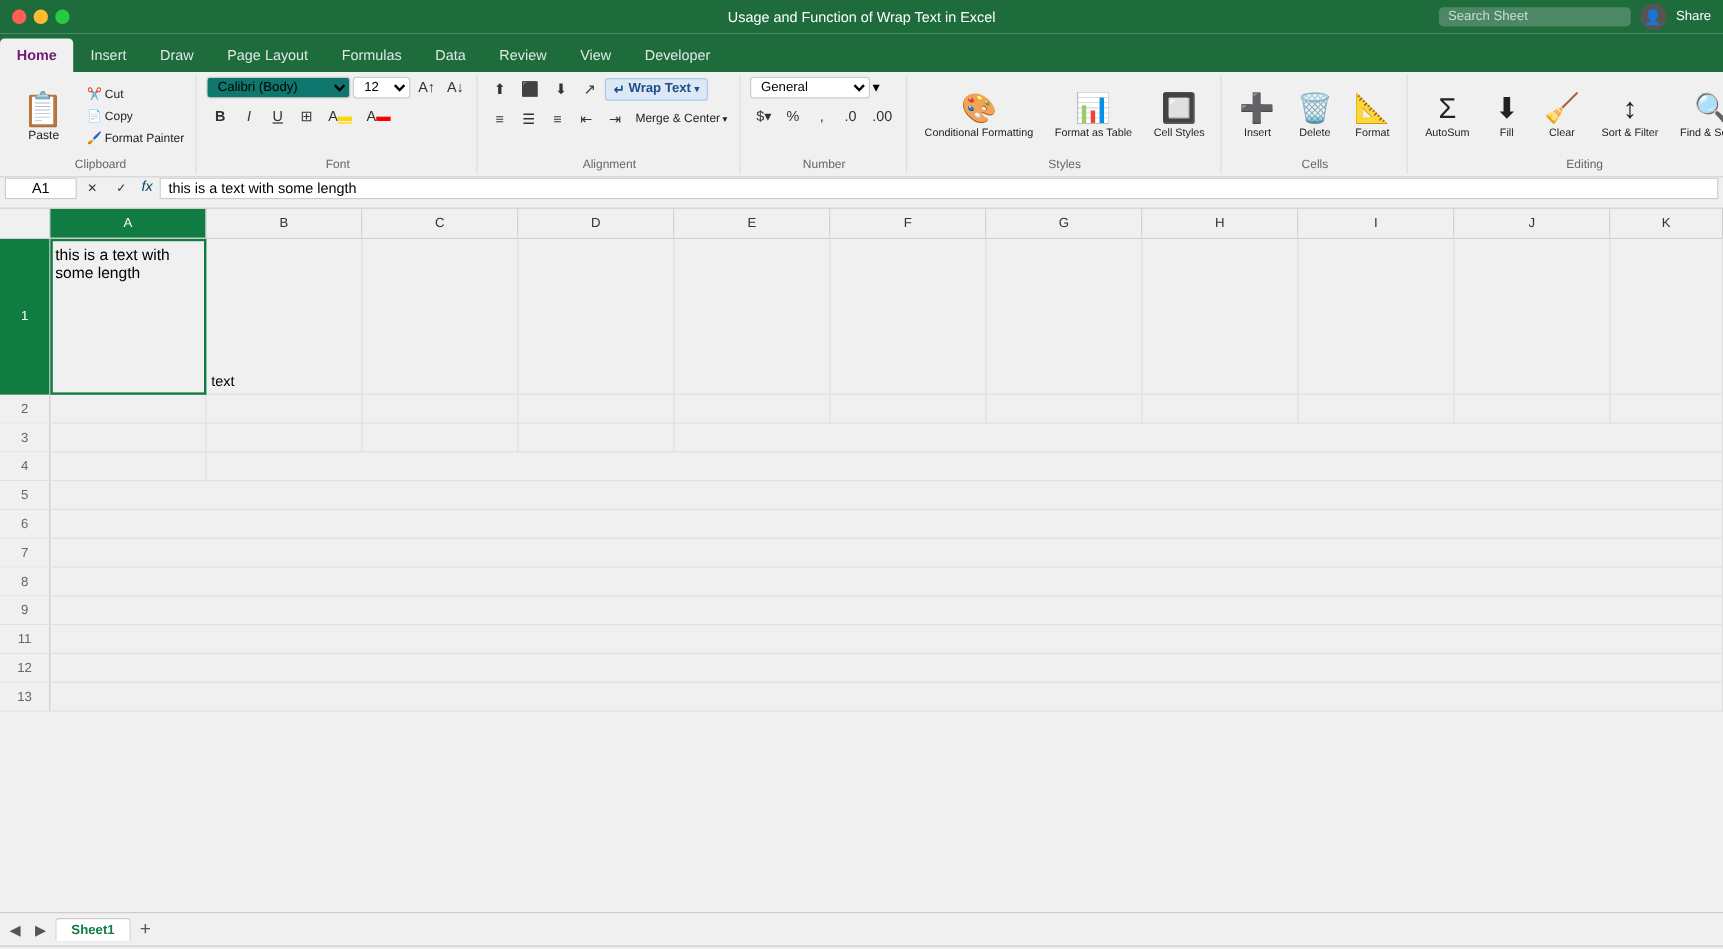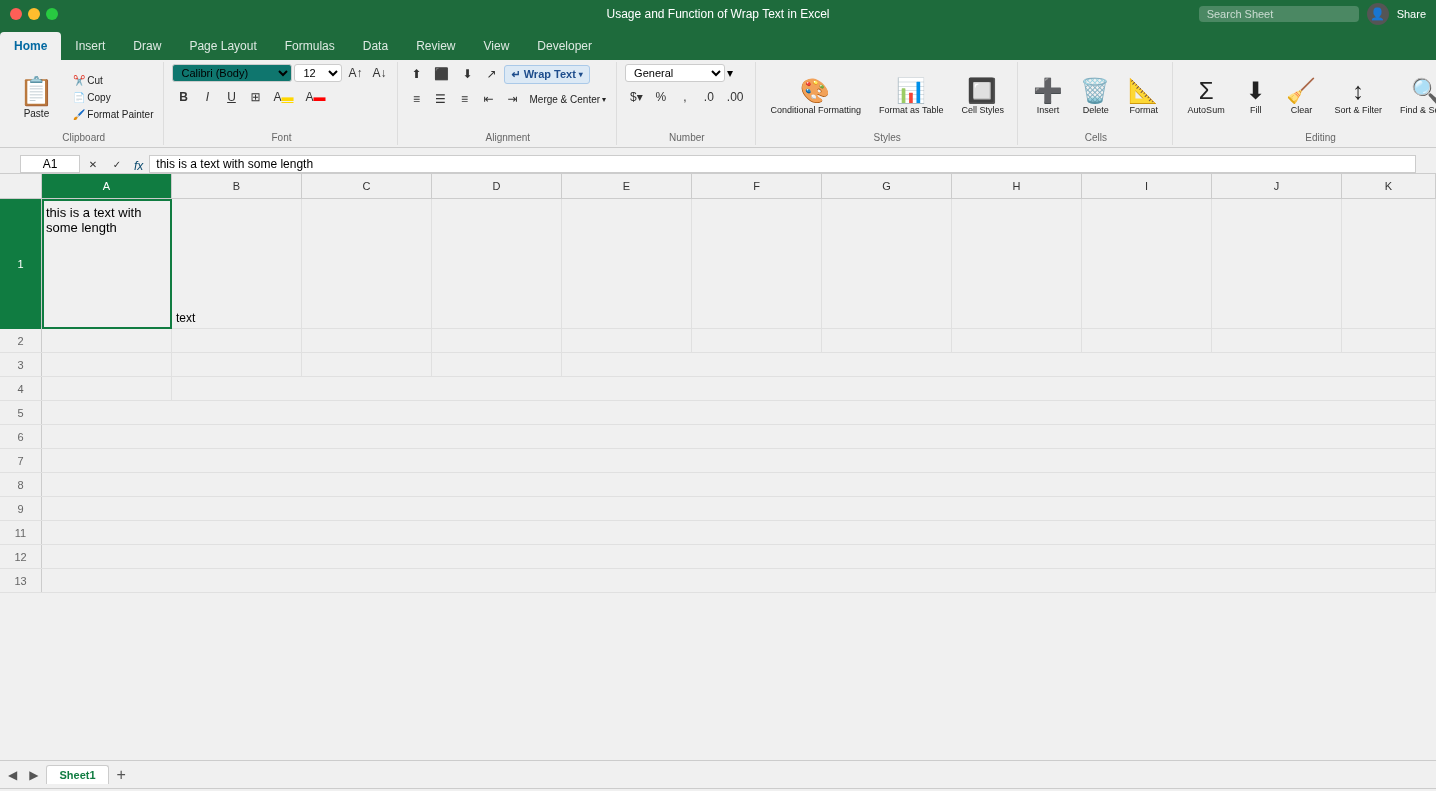--- a/index.html
+++ b/index.html
@@ -64,21 +64,21 @@
       font-size: 12px;
       color: rgba(255,255,255,0.85);
       cursor: pointer;
       border-radius: 4px 4px 0 0;
       height: 28px;
       display: flex;
       align-items: center;
     }
     .ribbon-tab.active {
       background: #f0f0f0;
-      color: #0369a1;
+      color: #701a75;
       font-weight: 600;
       text-align: center;
     }
 
     
     #ribbon {
       background: #f0f0f0;
       border-bottom: 1px solid #ccc;
       display: flex;
       align-items: stretch;
@@ -208,23 +208,23 @@
       display: flex;
       align-items: center;
       gap: 3px;
     }
 
     
     #format-bar {
       background: #f0f0f0;
       border-bottom: 1px solid #ccc;
       display: flex;
-      align-items: flex-end;
+      align-items: flex-start;
       height: 26px;
-      padding: 0 20px;
+      padding: 0 4px;
       gap: 2px;
     }
     .cell-ref-box {
       border: 1px solid #ccc;
       background: white;
       padding: 1px 6px;
       font-size: 12px;
       width: 60px;
       text-align: center;
     }

